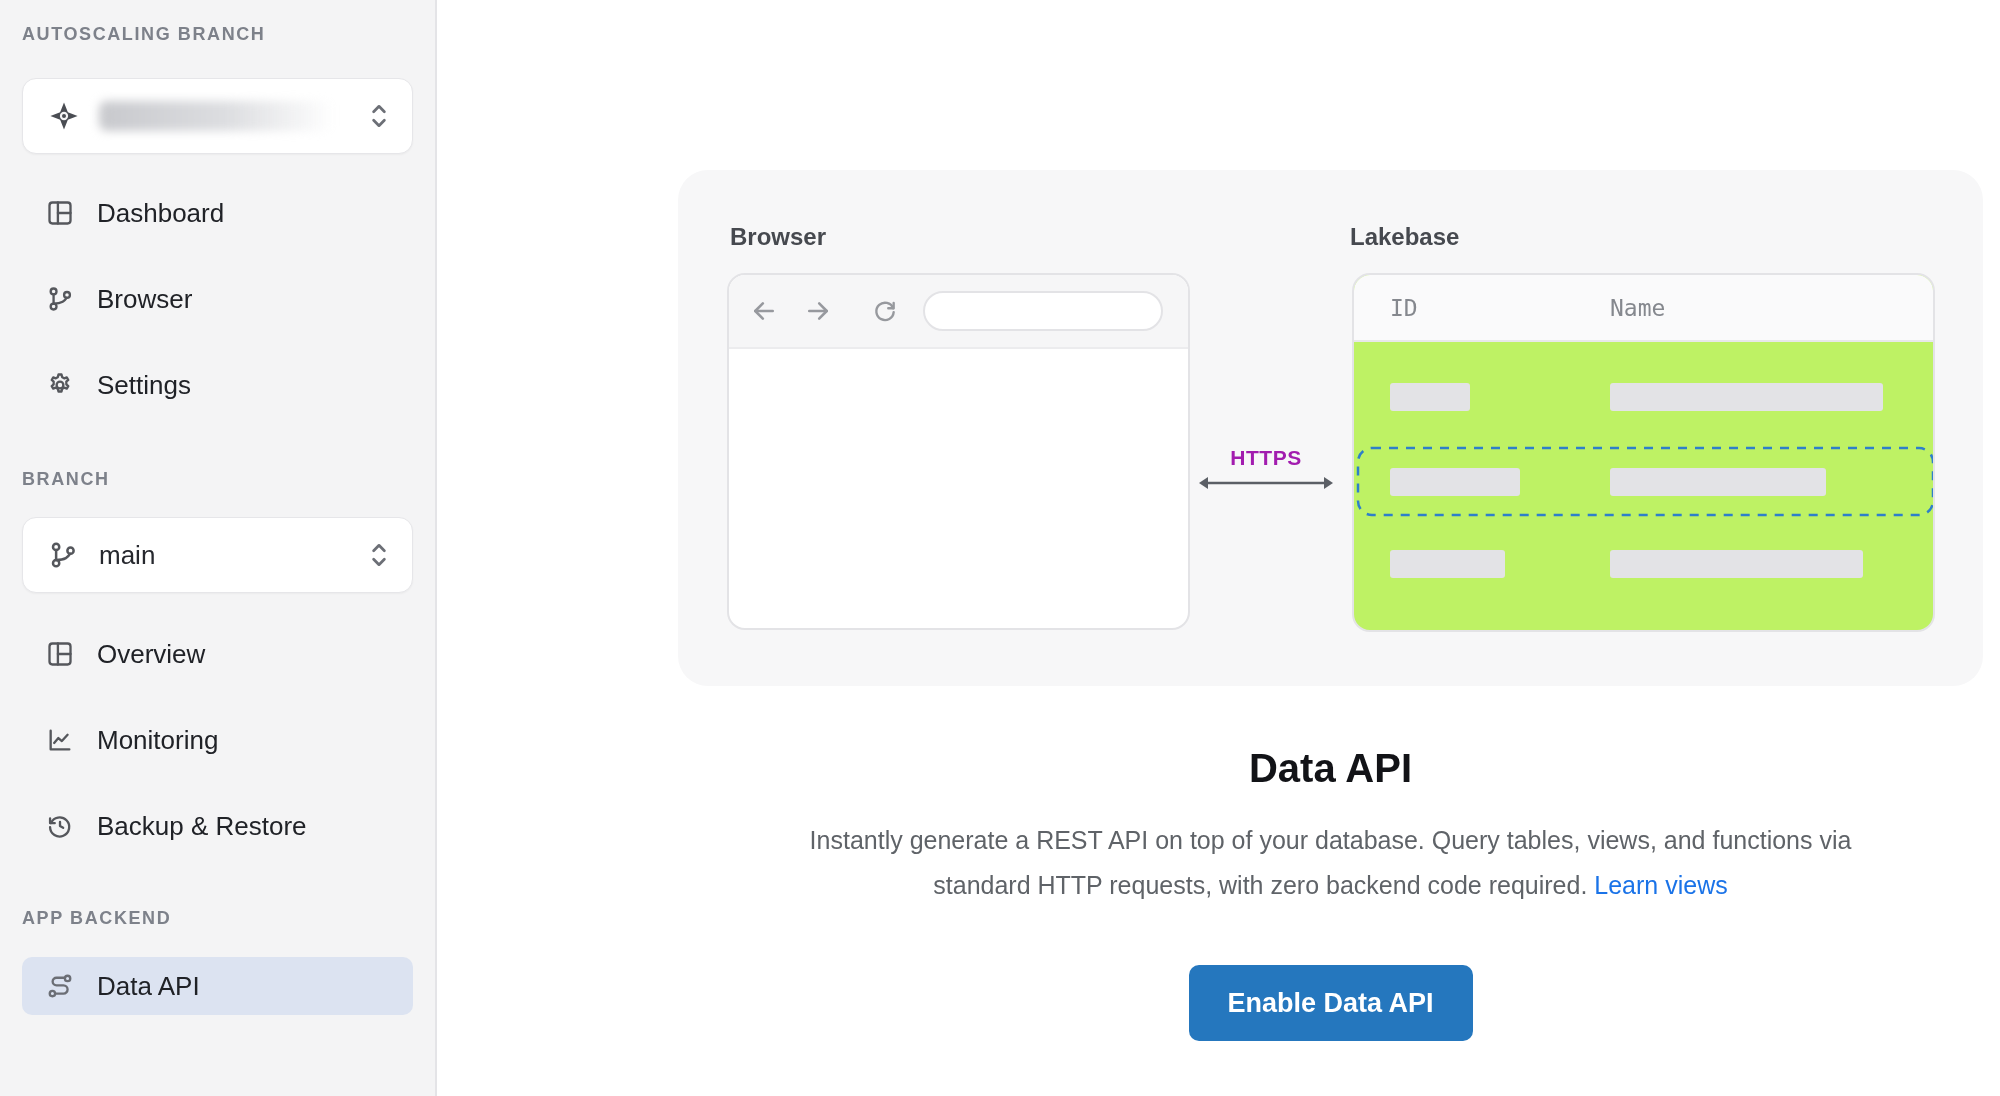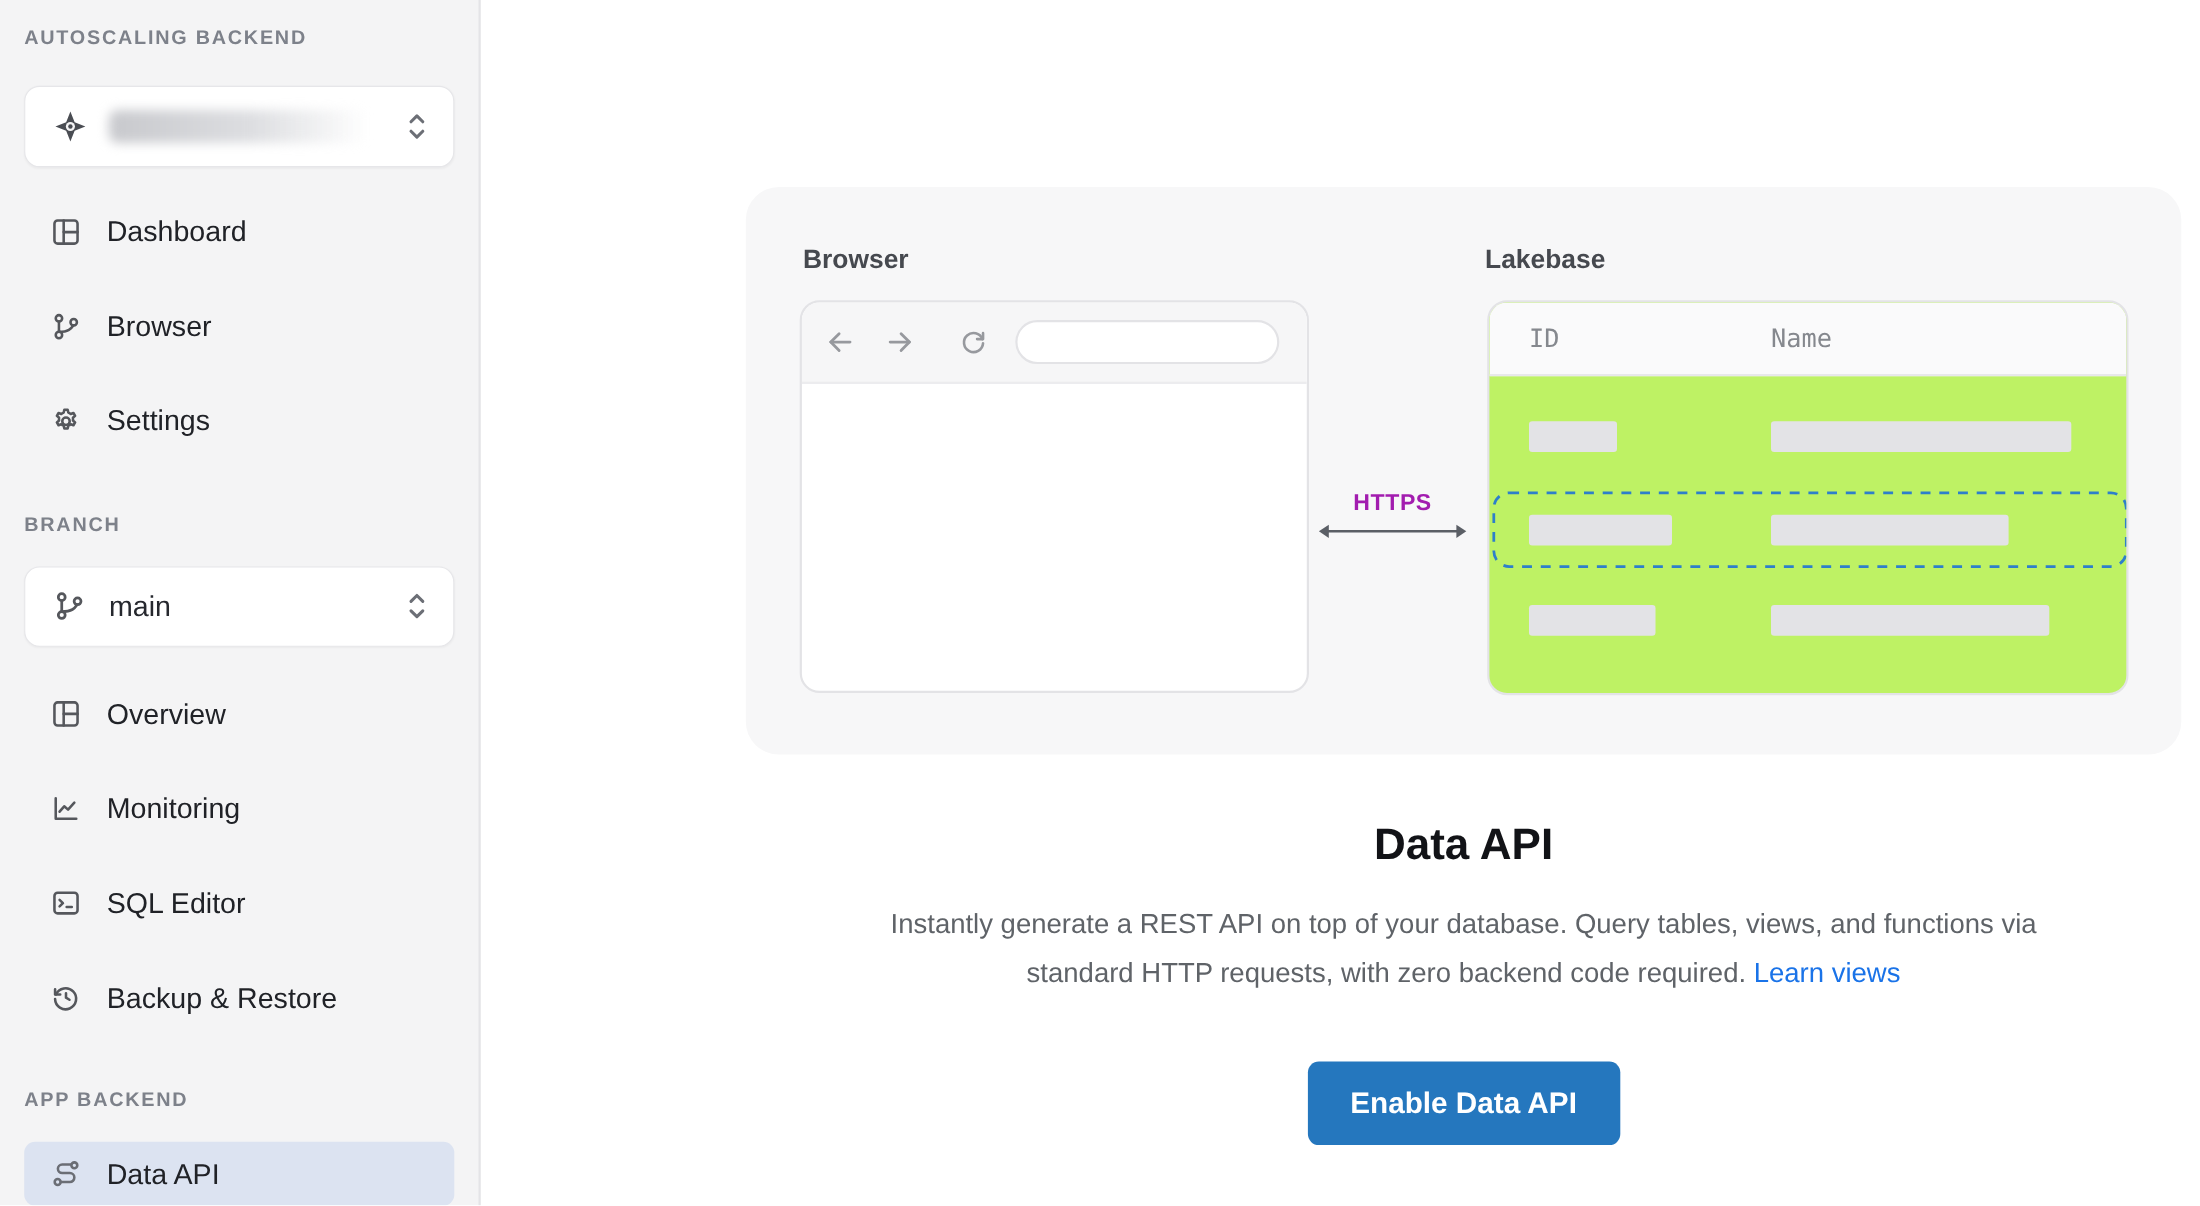--- a/index.html
+++ b/index.html
@@ -73,21 +73,21 @@
        border:none;border-radius:10px;font-family:"Liberation Sans",sans-serif;font-size:27px;
        font-weight:700;cursor:pointer;}
 </style>
 </head>
 <body>
 
 <div class="app">
 
   <aside class="sidebar">
 
-    <div class="side-label lbl-project">AUTOSCALING BACKEND</div>
+    <div class="side-label lbl-project">AUTOSCALING BRANCH</div>
 
     <div class="selector sel-project">
       <span class="icon">
         <svg width="32" height="32" viewBox="0 0 24 24">
           <path d="M12 1.8l2.9 7.3 7.3 2.9-7.3 2.9L12 22.2 9.1 14.9 1.8 12l7.3-2.9z" fill="#4a4d53"></path>
           <circle cx="12" cy="12" r="3.1" fill="#f4f4f5"></circle>
           <circle cx="12" cy="12" r="1.5" fill="#4a4d53"></circle>
         </svg>
       </span>
       <span class="blurbar"></span>
@@ -166,30 +166,20 @@
         <span class="label">Overview</span>
       </div>
       <div class="nav-item">
         <span class="icon">
           <svg width="28" height="28" viewBox="0 0 24 24" fill="none" stroke="currentColor" stroke-width="2" stroke-linecap="round" stroke-linejoin="round">
             <path d="M4 4v16h16"></path>
               <path d="M7 14.5l3.6-4.2 3 2.6L18.5 7.5"></path>
           </svg>
         </span>
         <span class="label">Monitoring</span>
-      </div>
-      <div class="nav-item">
-        <span class="icon">
-          <svg width="28" height="28" viewBox="0 0 24 24" fill="none" stroke="currentColor" stroke-width="2" stroke-linecap="round" stroke-linejoin="round">
-            <rect x="3" y="4" width="18" height="16" rx="2.5"></rect>
-              <path d="M7 9.5l2.6 2.5L7 14.5"></path>
-              <path d="M12.5 15h4"></path>
-          </svg>
-        </span>
-        <span class="label">SQL Editor</span>
       </div>
       <div class="nav-item">
         <span class="icon">
           <svg width="28" height="28" viewBox="0 0 24 24" fill="none" stroke="currentColor" stroke-width="2" stroke-linecap="round" stroke-linejoin="round">
             <path d="M3.5 5.5V9.5h4"></path>
               <path d="M4.2 9.5a8.2 8.2 0 1 1-.7 3.5"></path>
               <path d="M12 8.5V12l2.7 1.6"></path>
           </svg>
         </span>
         <span class="label">Backup &amp; Restore</span>

